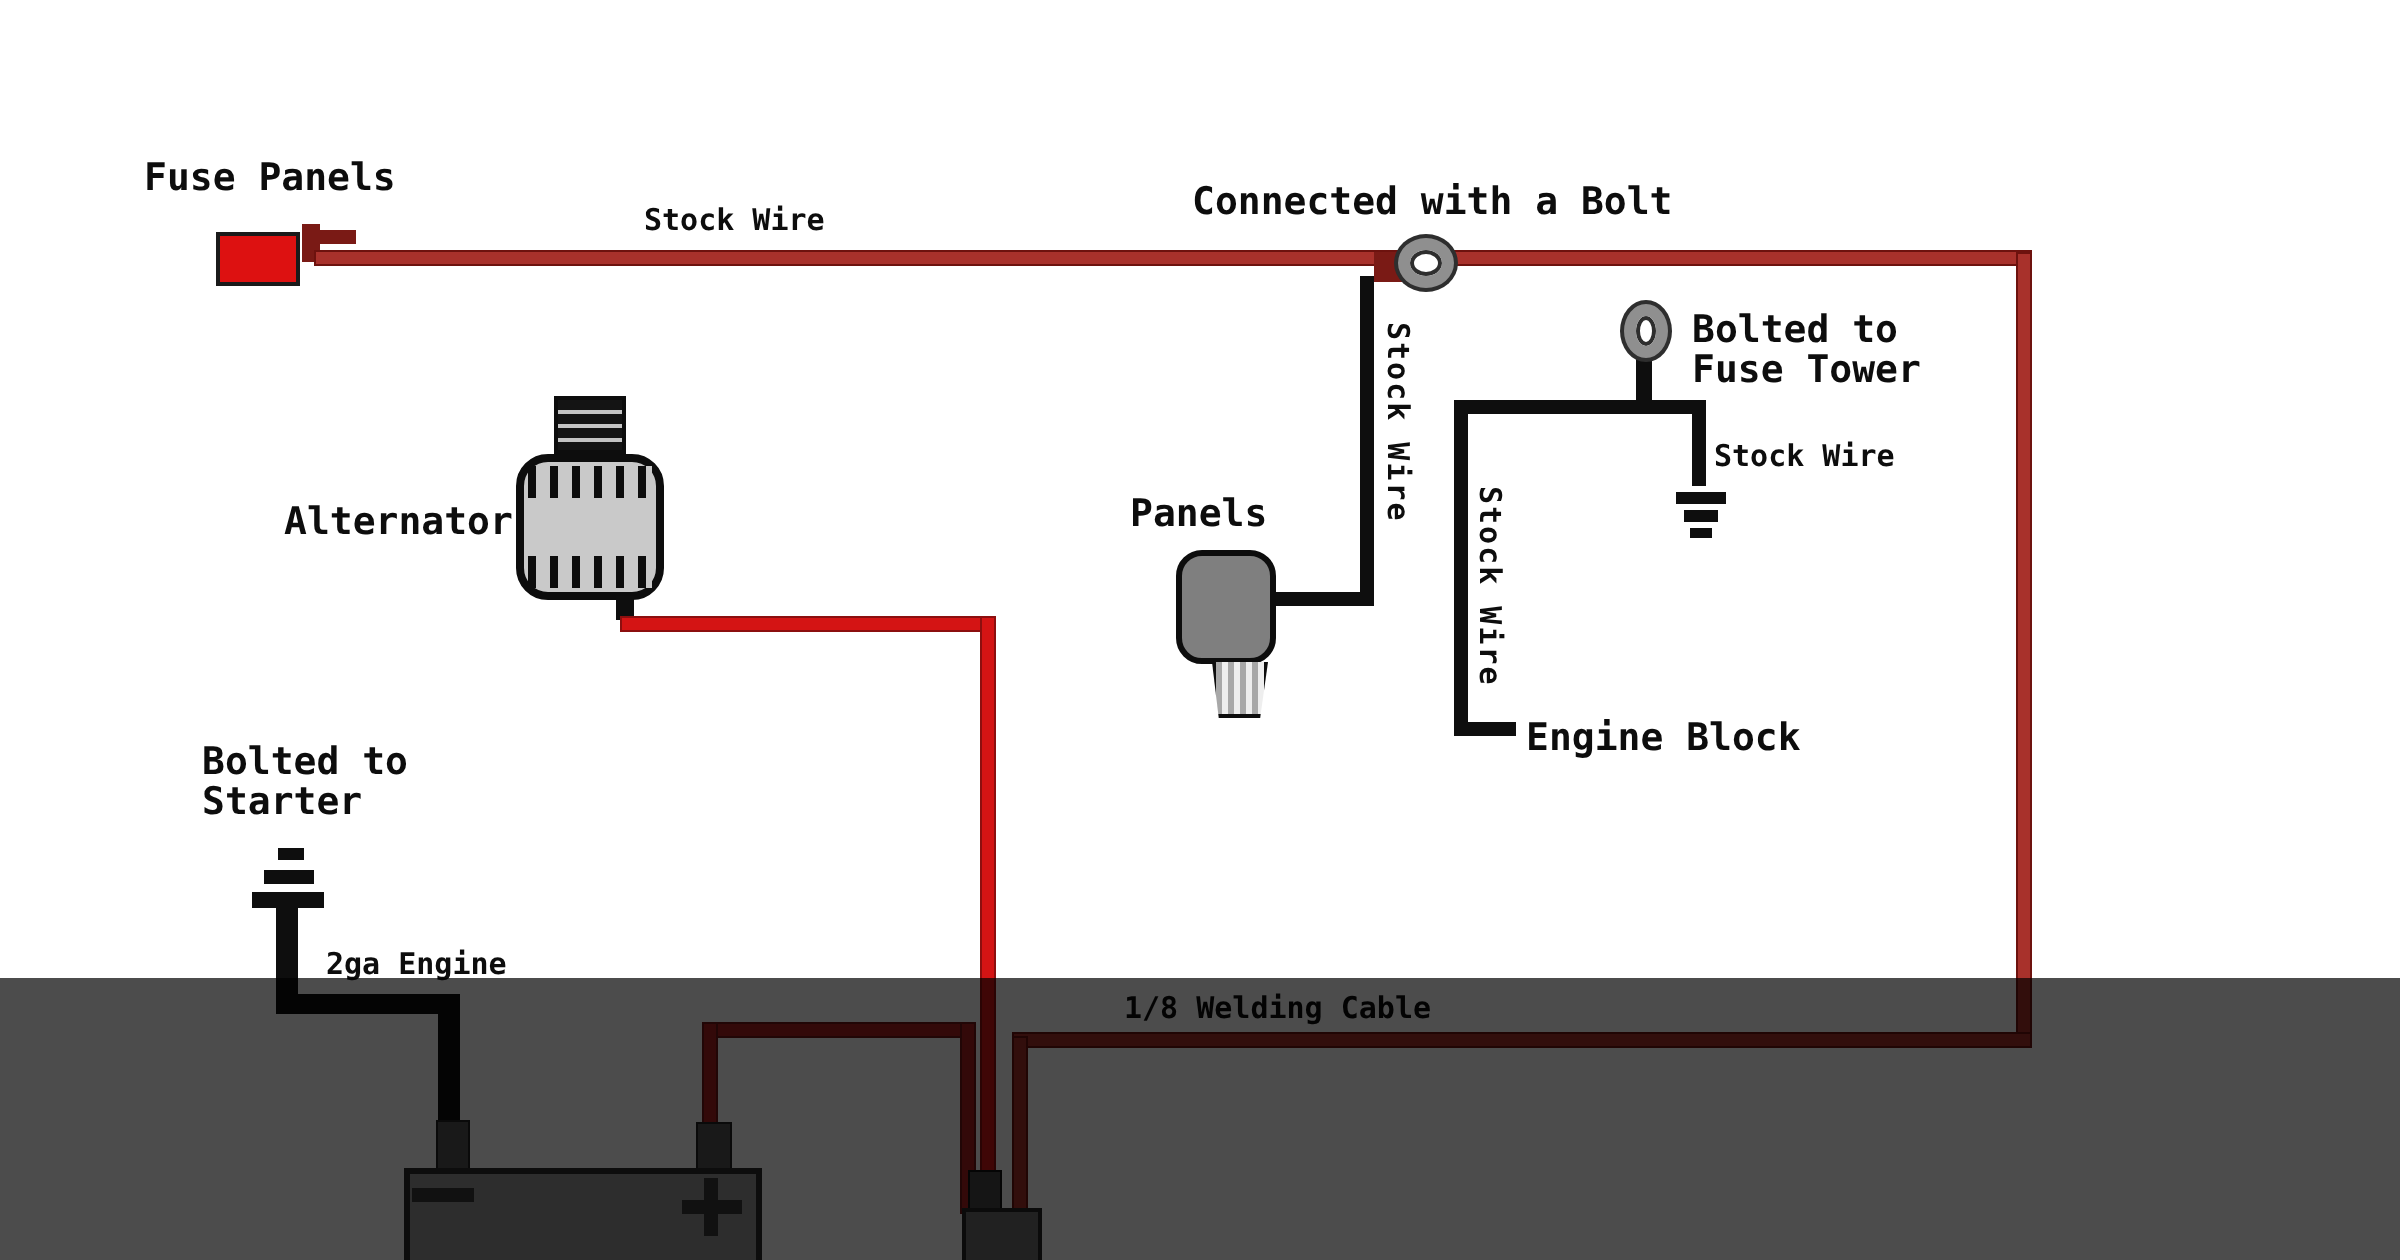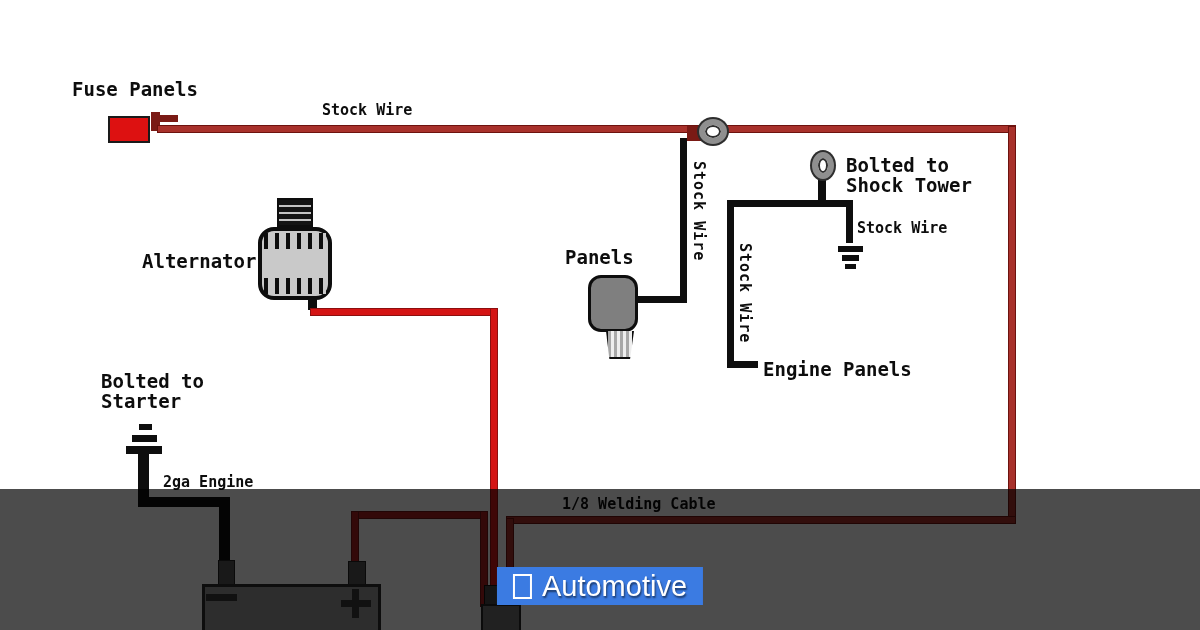--- a/index.html
+++ b/index.html
@@ -91,39 +91,40 @@
   <div class="abs conn-dark" style="left:151px;top:112px;width:9px;height:19px;"></div>
   <div class="abs conn-dark" style="left:160px;top:115px;width:18px;height:7px;"></div>
 
   <div class="wire-red" style="left:158px;top:126px;width:857px;height:6px;"></div>
   <div class="lbl lbl-sm" style="left:322px;top:103px;">Stock Wire</div>
 
   <div class="wire-red" style="left:1009px;top:127px;width:6px;height:396px;"></div>
   <div class="wire-red" style="left:507px;top:517px;width:508px;height:6px;"></div>
   <div class="wire-red" style="left:507px;top:519px;width:6px;height:86px;"></div>
 
+  <div class="lbl" style="left:596px;top:91px;">Connected with a Bolt</div>
   <div class="abs conn-dark" style="left:687px;top:126px;width:14px;height:15px;"></div>
   <div class="wire-black" style="left:680px;top:138px;width:7px;height:165px;"></div>
   <div class="ring" style="left:699px;top:119px;width:16px;height:13px;"></div>
   <div class="vlbl" style="left:690px;top:161px;">Stock Wire</div>
 
-  <div class="lbl" style="left:846px;top:155px;"><span>Bolted to</span><br><span>Shock Tower</span></div>
+  <div class="lbl" style="left:846px;top:155px;"><span>Bolted to</span><br><span>Fuse Tower</span></div>
   <div class="wire-black" style="left:818px;top:178px;width:8px;height:26px;"></div>
   <div class="ring" style="left:812px;top:152px;width:10px;height:15px;"></div>
   <div class="wire-black" style="left:727px;top:200px;width:126px;height:7px;"></div>
   <div class="wire-black" style="left:846px;top:207px;width:7px;height:36px;"></div>
   <div class="lbl lbl-sm" style="left:857px;top:221px;">Stock Wire</div>
   <div class="gbar" style="left:838px;top:246px;width:25px;height:6px;"></div>
   <div class="gbar" style="left:842px;top:255px;width:17px;height:6px;"></div>
   <div class="gbar" style="left:845px;top:264px;width:11px;height:5px;"></div>
 
   <div class="wire-black" style="left:727px;top:203px;width:7px;height:165px;"></div>
   <div class="vlbl" style="left:736px;top:243px;">Stock Wire</div>
   <div class="wire-black" style="left:727px;top:361px;width:31px;height:7px;"></div>
-  <div class="lbl" style="left:763px;top:359px;">Engine Panels</div>
+  <div class="lbl" style="left:763px;top:359px;">Engine Block</div>
 
   <div class="lbl" style="left:565px;top:247px;">Panels</div>
   <div class="wire-black" style="left:634px;top:296px;width:52px;height:7px;"></div>
   <div class="abs" id="starter-body" style="left:588px;top:275px;width:44px;height:51px;"></div>
   <div class="abs" id="starter-snout" style="left:606px;top:331px;width:24px;height:26px;"></div>
 
   <div class="lbl" style="left:142px;top:251px;">Alternator</div>
   <div class="abs" id="alternator-pulley" style="left:277px;top:198px;width:32px;height:25px;"></div>
   <div class="abs" id="alternator-body" style="left:258px;top:227px;width:66px;height:65px;">
     <div class="fins" style="top:2px;"></div>
@@ -152,18 +153,14 @@
   <div class="terminal" style="left:348px;top:561px;width:16px;height:26px;"></div>
   <div class="abs" id="battery-body" style="left:202px;top:584px;width:173px;height:46px;"></div>
   <div class="batt-sym" style="left:206px;top:594px;width:31px;height:7px;"></div>
   <div class="batt-sym" style="left:341px;top:600px;width:30px;height:7px;"></div>
   <div class="batt-sym" style="left:352px;top:589px;width:7px;height:29px;"></div>
 
   <div class="abs" id="junction-terminal" style="left:484px;top:585px;width:15px;height:20px;"></div>
   <div class="abs" id="junction-body" style="left:481px;top:604px;width:36px;height:26px;"></div>
 
   <div id="overlay-scrim"></div>
-  <div id="category-badge">
-    <span class="tofu"></span>
-    <span class="cat-label">Automotive</span>
-  </div>
 
 </div>
 
 </body></html>

